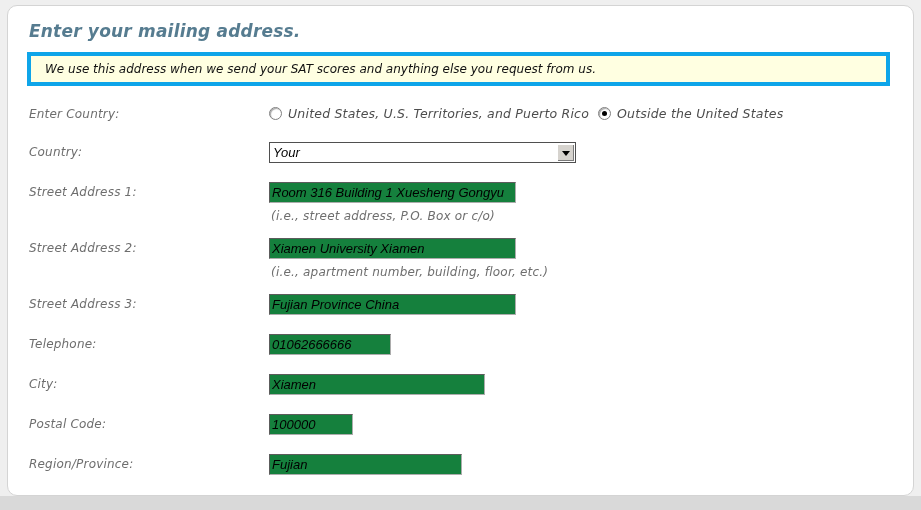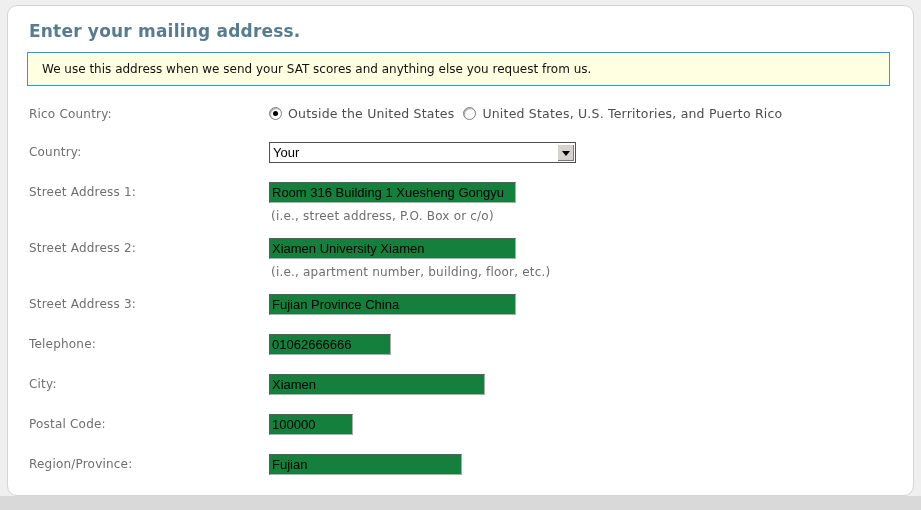--- a/index.html
+++ b/index.html
@@ -1,15 +1,15 @@
 <!DOCTYPE html>
 <html><head>
 <meta charset="utf-8">
 <style>
-  * { margin: 0; padding: 0; box-sizing: border-box; }
+  * { margin: 0; padding: 0; box-sizing: border-box; font-style: italic; }
   html, body { width: 921px; height: 510px; overflow: hidden; }
   body {
     font-family: "DejaVu Sans", sans-serif;
     background: #efefef;
     position: relative;
   }
   .bg-bottom {
     position: absolute; left: 0; right: 0; bottom: 0; height: 14px;
     background: #d9d9d9;
   }
@@ -23,21 +23,21 @@
   .page-title {
     margin: 15px 0 0 21px;
     font-size: 17px;
     font-weight: bold;
     letter-spacing: 0.2px;
     color: #567c90;
   }
   .notice {
     margin: 11px 23px 0 19px;
     background: #ffffe1;
-    border: 1px solid #0ea5e9;
+    border: 4px solid #0ea5e9;
     height: 34px;
     padding: 0 0 0 14px;
     display: flex;
     align-items: center;
     font-size: 12px;
     color: #111111;
   }
   .form { padding-top: 18px; }
   .row { display: flex; padding-left: 21px; }
   .r-38 { height: 38px; }
@@ -151,32 +151,32 @@
 
   <h1 class="page-title">Enter your mailing address.</h1>
 
   <div class="notice">
     <span>We use this address when we send your SAT scores and anything else you request from us.</span>
   </div>
 
   <div class="form">
 
     <div class="row r-38">
-      <div class="row-label">Rico Country:</div>
+      <div class="row-label">Enter Country:</div>
       <div class="field radio-row-field">
+        <span class="radio-option">
+          <span class="radio"></span>
+          <span class="radio-label">United States, U.S. Territories, and Puerto Rico</span>
+        </span>
         <span class="radio-option">
           <span class="radio selected">
               <span class="dot"></span>
             </span>
           <span class="radio-label">Outside the United States</span>
         </span>
-        <span class="radio-option">
-          <span class="radio"></span>
-          <span class="radio-label">United States, U.S. Territories, and Puerto Rico</span>
-        </span>
       </div>
     </div>
 
     <div class="row r-40">
       <div class="row-label">Country:</div>
       <div class="field">
         <div class="select">
           <span class="select-value">Your</span>
           <span class="select-arrow">
               <span class="tri"></span>

